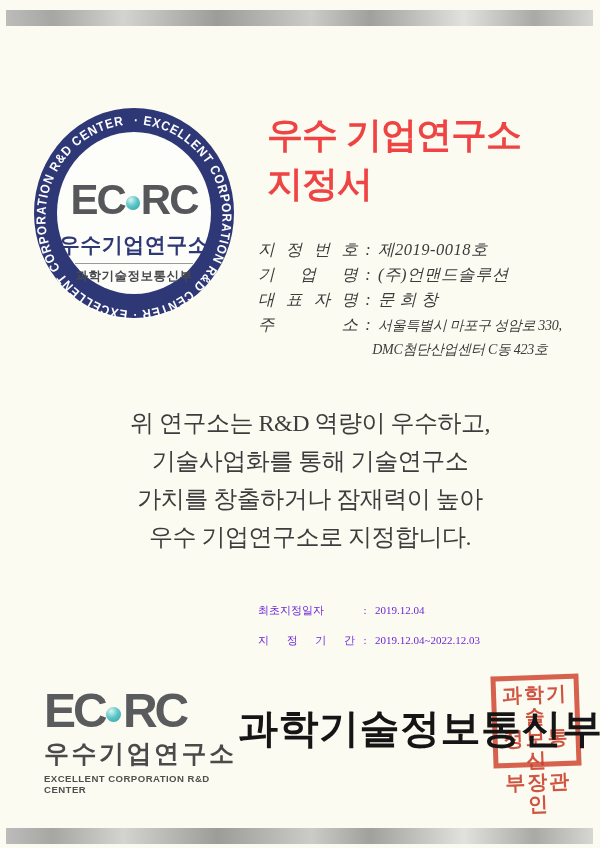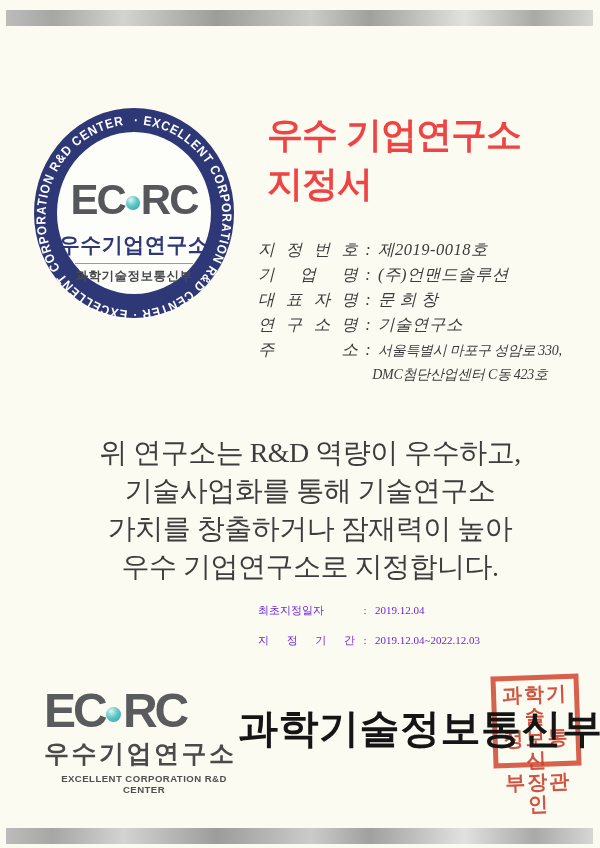--- a/index.html
+++ b/index.html
@@ -42,34 +42,34 @@
   .frow { line-height:25px; white-space:nowrap; }
   .flabel { display:inline-block; width:100px; text-align:justify; text-align-last:justify; }
   .fcolon { display:inline-block; width:20px; text-align:center; }
   .fvalue { letter-spacing:0.5px; }
   .addr { font-size:14px; letter-spacing:-0.3px; }
   .addr2 { margin-left:74px; line-height:23px;text-align:center; }
 
   
   .body-text {
     position:absolute; left:30px; top:404px; width:560px;
-    text-align:center; font-size:28px; line-height:38px; color:#3d3d3d; letter-spacing:-0.5px;margin-top:30px;
+    text-align:center; font-size:24px; line-height:38px; color:#3d3d3d; letter-spacing:-0.5px;
   }
 
   
   .dates { position:absolute; left:258px; top:595px; font-size:11px; color:#6d28d9; }
   .drow { line-height:30px; white-space:nowrap; }
   .dlabel { display:inline-block; width:97px; text-align:justify; text-align-last:justify; }
 
   
   .footer-logo { position:absolute; left:44px; top:686px; width:200px;
                  font-family:"Liberation Sans", sans-serif; text-align:left; }
   .fl-ecrc { font-size:48px; font-weight:900; color:#595b5d; letter-spacing:-3px; line-height:1.05; }
   .fl-kr { font-size:25px; font-weight:700; color:#4a4a4a; letter-spacing:2.5px; margin-top:1px; }
-  .fl-en { font-size:9.6px; font-weight:600; color:#4f4f4f; letter-spacing:0.45px; margin-top:3px;text-align:center; }
+  .fl-en { font-size:9.6px; font-weight:600; color:#4f4f4f; letter-spacing:0.45px; margin-top:3px; }
 
   
   .minister {
     position:absolute; left:238px; top:701px; z-index:3; white-space:nowrap;
     font-family:"Liberation Sans", sans-serif; font-weight:900;
     font-size:40px; color:#151515; letter-spacing:0.5px;
   }
   .seal {
     position:absolute; left:492px; top:675px; width:88px; height:92px; z-index:2;
     border:5px solid rgba(207,69,48,0.85); transform:rotate(-2deg);
@@ -112,23 +112,20 @@
     <div class="frow">
       <span class="flabel">지 정 번 호</span><span class="fcolon">:</span><span class="fvalue">제2019-0018호</span>
     </div>
     <div class="frow">
       <span class="flabel">기  업  명</span><span class="fcolon">:</span><span class="fvalue">(주)언맨드솔루션</span>
     </div>
     <div class="frow">
       <span class="flabel">대 표 자 명</span><span class="fcolon">:</span><span class="fvalue">문 희 창</span>
     </div>
     <div class="frow">
-      <span class="flabel">연 구 소 명</span><span class="fcolon">:</span><span class="fvalue">기술연구소</span>
-    </div>
-    <div class="frow">
       <span class="flabel">주  소</span><span class="fcolon">:</span><span class="fvalue addr">서울특별시 마포구 성암로 330,</span>
     </div>
     <div class="frow addr2 addr">DMC첨단산업센터 C동 423호</div>
   </div>
 
   <div class="body-text">
     <div>위 연구소는 R&amp;D 역량이 우수하고,</div>
     <div>기술사업화를 통해 기술연구소</div>
     <div>가치를 창출하거나 잠재력이 높아</div>
     <div>우수 기업연구소로 지정합니다.</div>

